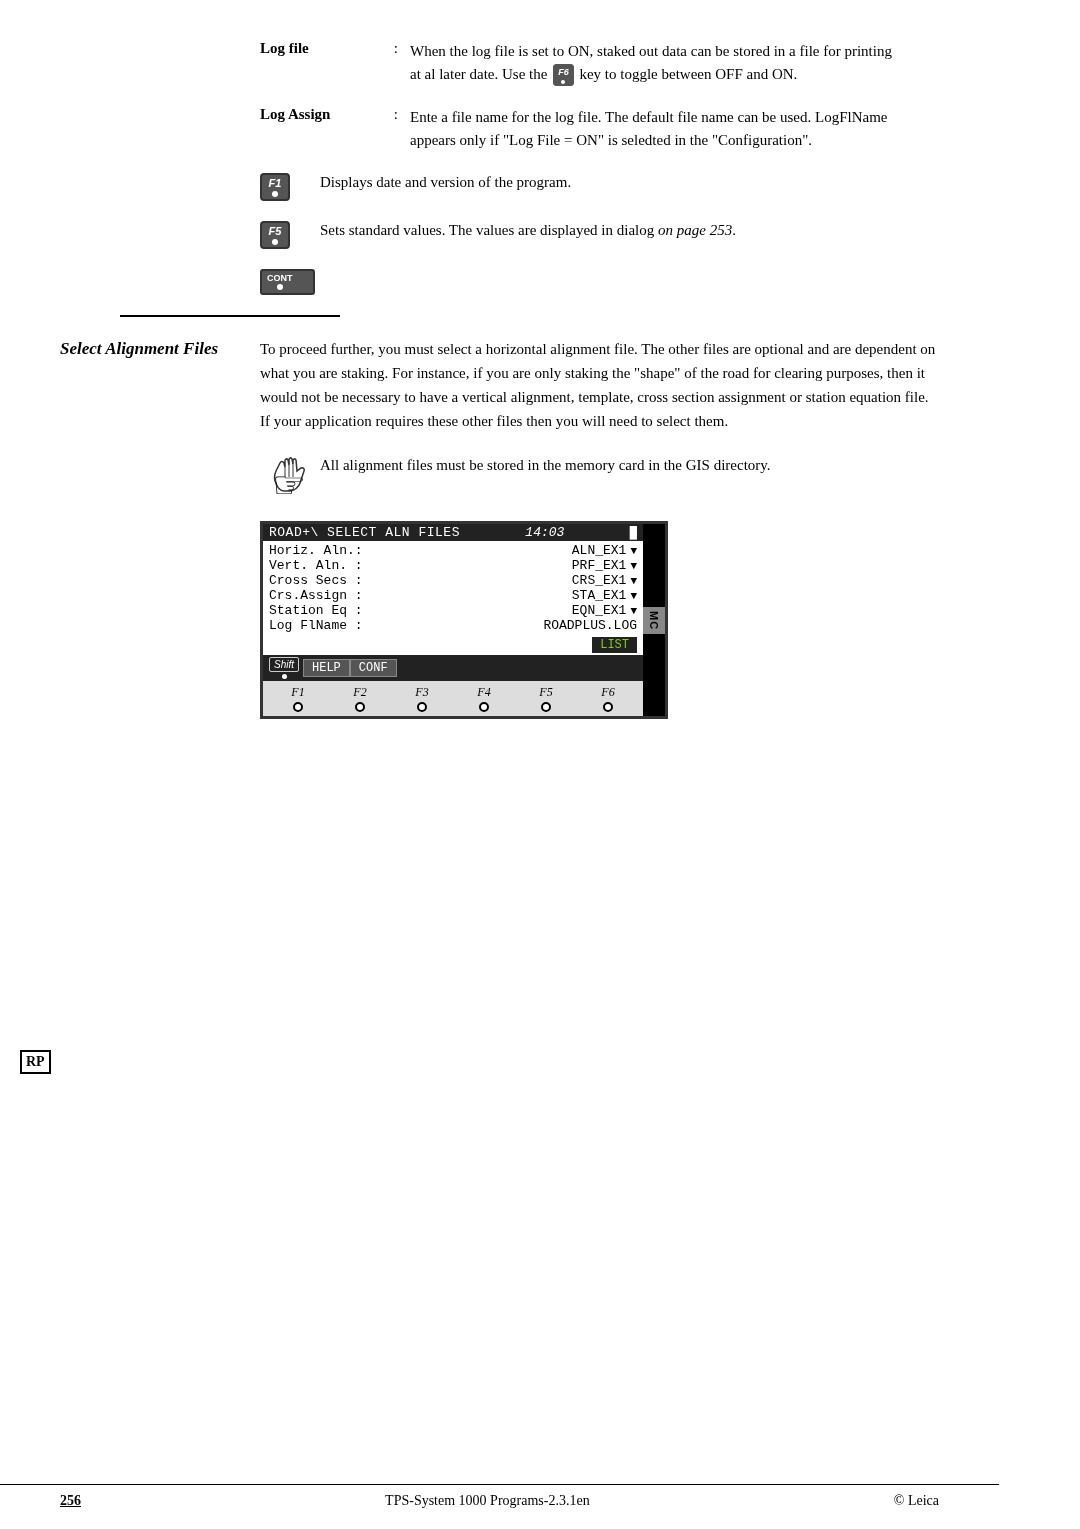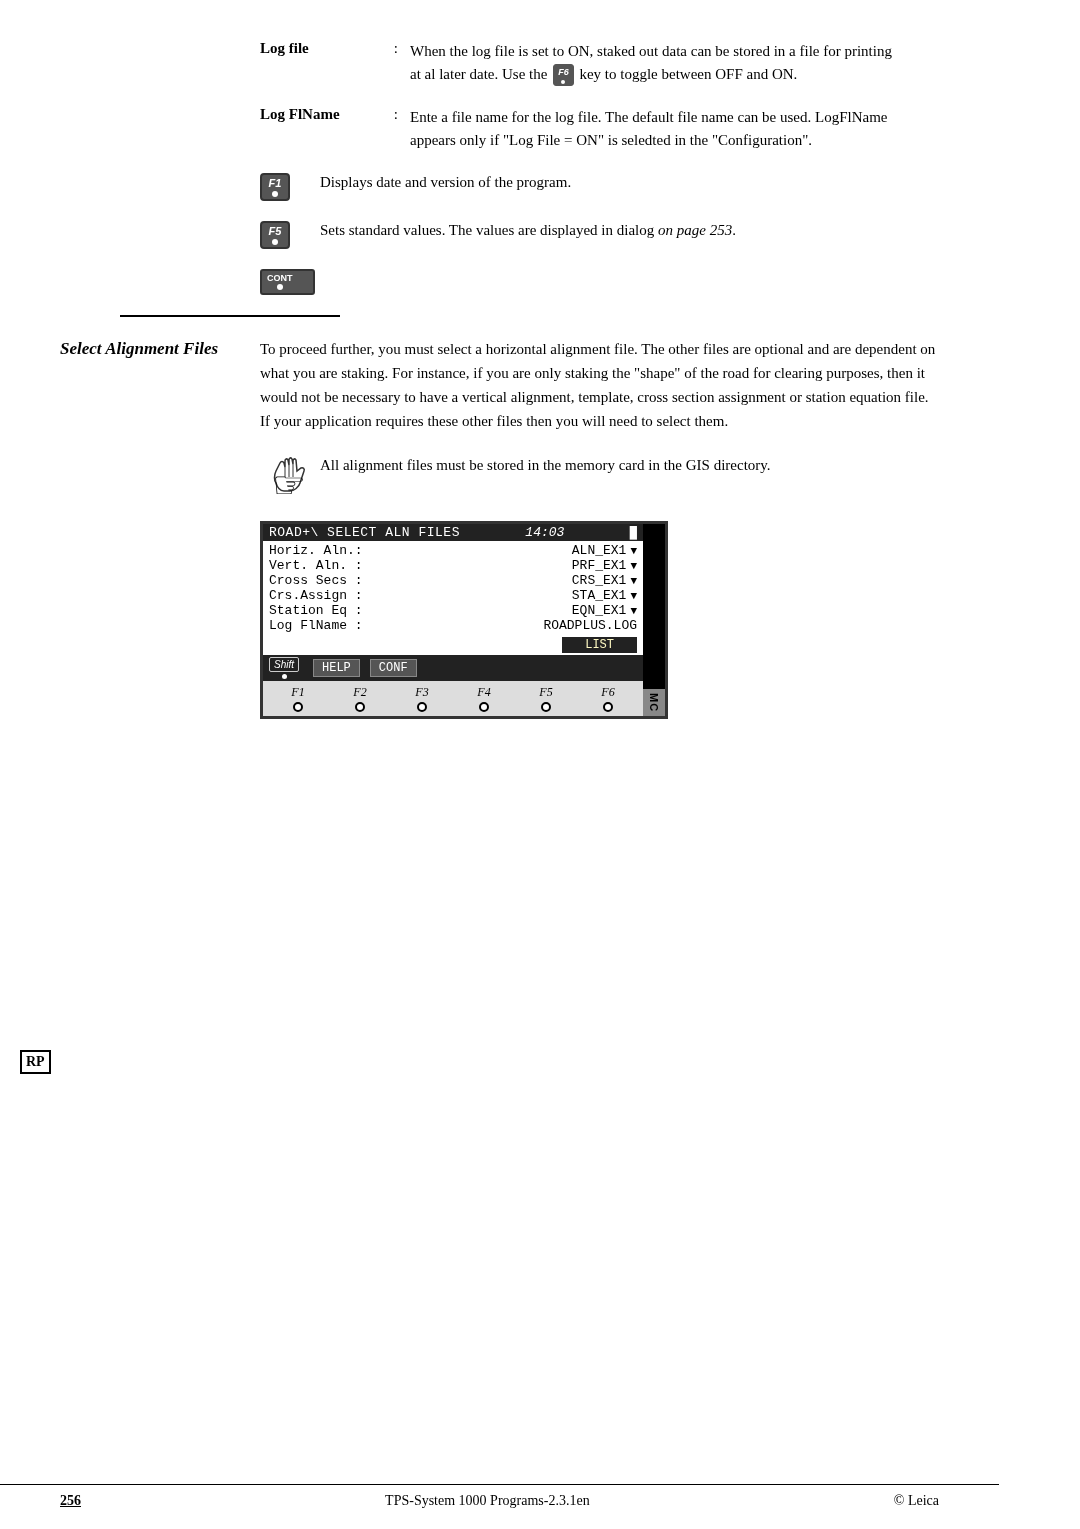--- a/index.html
+++ b/index.html
@@ -185,21 +185,21 @@
     
     .device-screen-wrap {
       margin-left: 200px;
       margin-right: 40px;
       margin-bottom: 10px;
     }
 
     .device-outer {
       display: inline-flex;
       flex-direction: row;
-      align-items: flex-end;
+      align-items: center;
       border: 3px solid #333;
       background: #000;
     }
 
     .device-main {
       display: flex;
       flex-direction: column;
       background: #000;
     }
 
@@ -248,33 +248,32 @@
       font-weight: normal;
     }
 
     .screen-arrow {
       margin-left: 4px;
       font-size: 11px;
     }
 
     .screen-list-btn {
       background: #222;
-      color: #fef9c3;
+      color: #84cc16;
       font-family: 'Courier New', Courier, monospace;
       font-size: 12px;
-      padding: 1px 23px;
+      padding: 1px 8px;
     }
 
     .screen-softkey-row {
       background: #222;
       color: #fff;
       display: flex;
       align-items: center;
       padding: 2px 6px;
-      gap: 10px;
       font-family: 'Courier New', Courier, monospace;
       font-size: 13px;
     }
 
     .shift-icon-wrap {
       display: flex;
       flex-direction: column;
       align-items: center;
       margin-right: 4px;
     }
@@ -431,21 +430,21 @@
         When the log file is set to ON, staked out data can be stored in a file for printing at al later date. Use the
         <span class="inline-key">
           <span class="inline-key-label">F6</span>
           <span class="inline-key-dot"></span>
         </span>
         key to toggle between OFF and ON.
       </div>
     </div>
 
     <div class="section">
-      <div class="term">Log FlName</div>
+      <div class="term">Log Assign</div>
       <div class="colon">&nbsp;:&nbsp;</div>
       <div class="definition">
         Ente a file name for the log file. The default file name can be used. LogFlName appears only if "Log File = ON" is seledted in the "Configuration".
       </div>
     </div>
   </div>
 
   <div class="fkey-section">
     <div class="fkey-icon-wrap">
       <div class="fkey-btn">

